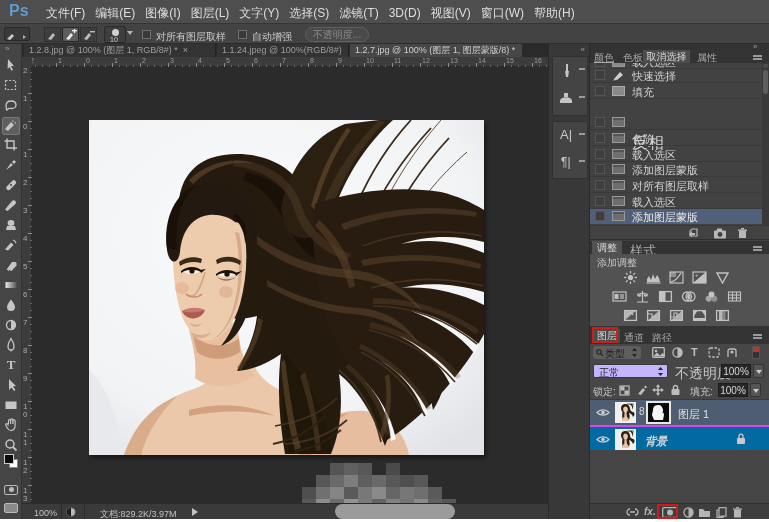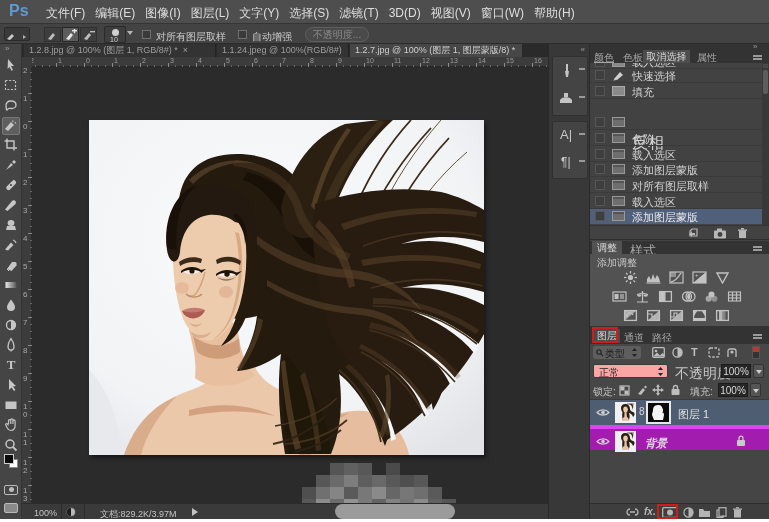--- a/index.html
+++ b/index.html
@@ -758,21 +758,21 @@
     <svg class="abs" style="left:136px;top:3px;" width="12" height="11" viewBox="0 0 12 11">
         <path d="M2,10 V4 a2,2 0 0 1 2,-2 h4 a2,2 0 0 1 2,2 v6" fill="none" stroke="#bdbdbd" stroke-width="1.3"></path>
         <circle cx="6" cy="5" r="1.6" fill="#bdbdbd"></circle>
       </svg>
     <div class="abs" style="left:162px;top:2px;width:8px;height:13px;background:#333;border:1px solid #555;">
       <div class="abs" style="left:0;top:0;width:6px;height:5px;background:#b43a2f;"></div>
     </div>
   </div>
 
   <div class="abs" style="left:590px;top:361px;width:179px;height:20px;background:#474747;">
-    <div class="abs" style="left:3px;top:3px;width:75px;height:14px;background:#fca5a5;border:1px solid #3a3a3a;border-radius:2px;color:#1d1d1d;font-size:10px;">
+    <div class="abs" style="left:3px;top:3px;width:75px;height:14px;background:#c4b5fd;border:1px solid #3a3a3a;border-radius:2px;color:#1d1d1d;font-size:10px;">
       <span class="abs" style="left:5px;top:1px;">正常</span>
       <svg class="abs" style="right:3px;top:2px;" width="7" height="9" viewBox="0 0 7 9">
           <path d="M3.5,0 L6,3 H1 Z" fill="#222"></path>
           <path d="M3.5,9 L1,6 H6 Z" fill="#222"></path>
         </svg>
     </div>
     <span class="abs" style="left:85px;top:4px;font-size:14px;color:#c6c6c6;">不透明度:</span>
     <div class="abs" style="left:131px;top:3px;width:30px;height:14px;background:#272727;border:1px solid #1c1c1c;color:#d8d8d8;font-size:10px;text-align:center;line-height:13px;">100%</div>
     <div class="abs" style="left:163px;top:3px;width:11px;height:14px;background:#555;border:1px solid #333;border-radius:2px;">
       <div class="abs" style="left:2px;top:5px;width:0;height:0;border-left:3px solid transparent;border-right:3px solid transparent;border-top:4px solid #ccc;"></div>
@@ -818,21 +818,21 @@
             <path d="M9.5,11 L11.5,11 L12,15 C13.5,16 14,17.5 14,19 L7,19 C7,17 8,15.5 9.3,15 Z" fill="#e7c3a6"></path>
             <path d="M13,2 C16,2 18,5 17,8 C18.5,6 19,3 16.5,1.8 Z" fill="#3b2c1d"></path>
           </svg></div>
         <div class="abs" style="left:49px;top:6px;color:#d8d8d8;font-size:10px;">8</div>
         <div class="abs" style="left:56px;top:1px;width:25px;height:23px;background:#0a0a0a;border:2px solid #e8e8e8;"><svg width="21" height="19" viewBox="0 0 21 19">
             <path d="M10,2 C6,2 5,5 5,7 C5,9 4,10 4,12 L6,17 H15 L16,12 C16,10 15,9 15,7 C15,4 13,2 10,2 Z" fill="#f5f5f5"></path>
             <path d="M14,3 C16,5 16,8 15,10" fill="none" stroke="#0a0a0a" stroke-width="1.2"></path>
           </svg></div>
         <div class="abs" style="left:88px;top:7px;color:#e2e2e2;font-size:11px;">图层 1</div>
       </div>
-      <div class="abs" style="left:0;top:25px;width:179px;height:25px;background:#a21caf;border-top:4px solid #d946ef;">
+      <div class="abs" style="left:0;top:25px;width:179px;height:25px;background:#0369a1;border-top:2px solid #d946ef;">
         <svg class="abs" style="left:6px;top:8px;" width="14" height="9" viewBox="0 0 14 9">
           <path d="M1,4.5 C4,1 10,1 13,4.5 C10,8 4,8 1,4.5 Z" fill="none" stroke="#cfcfcf" stroke-width="1.2"></path>
           <circle cx="7" cy="4.5" r="1.8" fill="#cfcfcf"></circle>
         </svg>
         <div class="abs" style="left:25px;top:2px;width:21px;height:21px;background:#f2f2f2;" id="thumb2"><svg width="21" height="21" viewBox="0 0 21 21">
             <rect width="21" height="21" fill="#f0f0f2"></rect>
             <path d="M6,6 C6,3.5 8,2 10,2 C13,2 15,4 15,7 C15,8 16,9.5 18,10 C20,10.5 20,13 18,15 C17,12 15,11 14,11 C15,14 15,17 13,19 L8,19 C7,15 7,12 7.5,10 C6.5,9 6,7.5 6,6 Z" fill="#2c2013"></path>
             <path d="M12,4 C14,3 17,2 19,4 L19,1 L12,1 Z" fill="#35271755"></path>
             <path d="M8.2,7 C8.2,5.5 9.2,4.5 10.4,4.5 C11.8,4.5 12.8,5.7 12.8,7.2 C12.8,9 12,11 10.6,11 C9.2,11 8.2,9 8.2,7 Z" fill="#ecc8ab"></path>
             <path d="M9.5,11 L11.5,11 L12,15 C13.5,16 14,17.5 14,19 L7,19 C7,17 8,15.5 9.3,15 Z" fill="#e7c3a6"></path>

